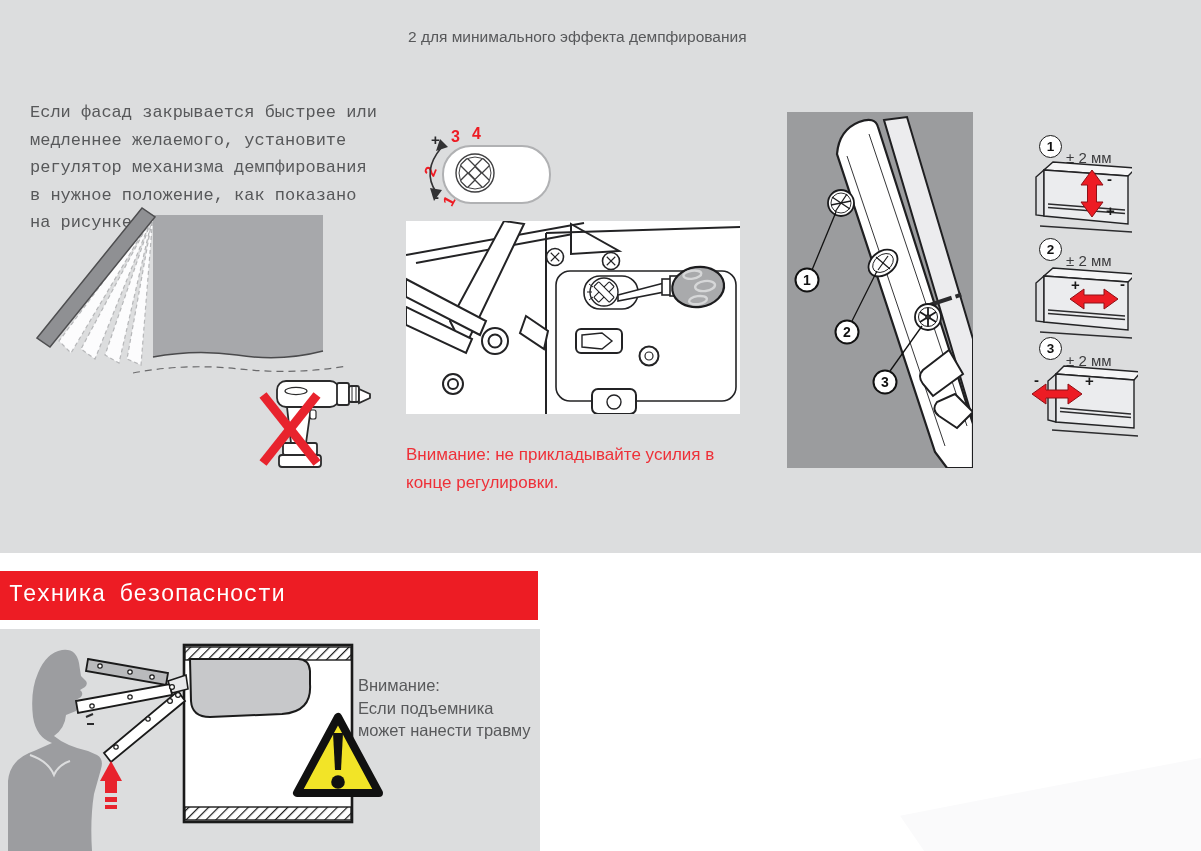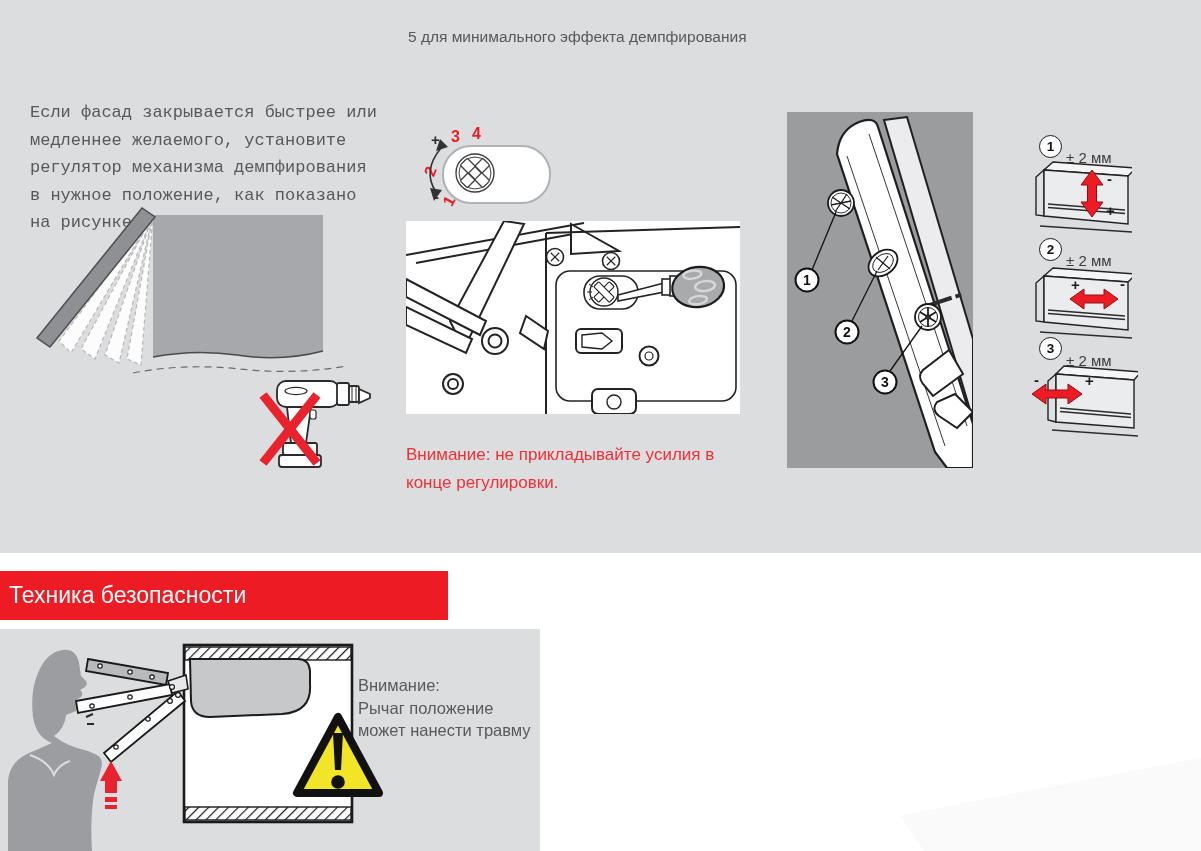--- a/index.html
+++ b/index.html
@@ -6,40 +6,40 @@
   #page{position:relative;width:1201px;height:851px;background:#fff;overflow:hidden;
         font-family:"Liberation Sans",sans-serif;color:#58595b;}
   .abs{position:absolute;}
   .bg-top{left:0;top:0;width:1201px;height:553px;background:#dcddde;}
   .bg-bottom{left:0;top:629px;width:540px;height:222px;background:#dcddde;}
   .watermark{left:900px;top:758px;width:301px;height:93px;background:#fafafb;
              clip-path:polygon(0 62%,48% 32%,100% 0,100% 100%,8% 100%);}
   .top-notes{left:408px;top:25px;font-size:15.5px;line-height:24.5px;color:#57585a;}
   .intro{left:30px;top:99px;width:354px;font-size:17px;line-height:27.5px;color:#57585a;font-family:Liberation Mono, monospace;}
   .warning-red{left:406px;top:441px;width:352px;font-size:17px;line-height:27.5px;color:#ee3038;}
-  .banner{left:0;top:571px;width:448px;height:49px;background:#ed1c24;}
+  .banner{left:0;top:571px;width:538px;height:49px;background:#ed1c24;font-family:Liberation Mono, monospace;}
   .banner span{display:block;padding-left:9px;line-height:49px;font-size:23px;color:#fff;font-weight:400;}
   .safety-text{left:358px;top:674px;font-size:16.5px;line-height:22.5px;color:#58595b;}
   .safety-text .t{}
   .callout-chip{width:21px;height:21px;border:1.6px solid #1a1a1a;border-radius:50%;background:#fff;
         display:flex;align-items:center;justify-content:center;font-size:13.5px;font-weight:bold;color:#111;}
   .adj-label{font-size:15px;color:#3c3c3e;margin-top:12px;}
   svg text{font-family:"Liberation Sans",sans-serif;}
 </style>
 </head>
 <body>
 
 <div id="page">
 
   <div class="abs bg-top"></div>
   <div class="abs bg-bottom"></div>
   <div class="abs watermark"></div>
 
   <div class="abs top-notes">
-    <div>5 для минимального эффекта демпфирования</div>
+    <div>2 для минимального эффекта демпфирования</div>
   </div>
 
   <div class="abs intro">Если фасад закрывается быстрее или медленнее желаемого, установите регулятор механизма демпфирования в нужное положение, как показано на рисунке</div>
 
   <svg class="abs" style="left:25px;top:205px" width="370" height="275" viewBox="0 0 370 275">
     <path d="M128,10 H298 V146 Q256,157 212,150 Q170,144 128,152 Z" fill="#a7a8ab"></path>
     <path d="M128,152 Q170,144 212,150 Q256,157 298,146" fill="none" stroke="#4a4a4c" stroke-width="1.4"></path>
     <path d="M108,168 Q160,158 215,164 Q268,170 322,161" fill="none" stroke="#6a6a6c" stroke-width="1.2" stroke-dasharray="7,5"></path>
     <g fill="#fcfcfd" stroke="#b6b7b9" stroke-width="1.2" stroke-dasharray="4,3">
       <polygon points="128,10 34,136 46,148"></polygon>
@@ -328,17 +328,17 @@
 
     <g>
       <path d="M338,88 L297,164 L379,164 Z" fill="#f2e427" stroke="#111" stroke-width="8" stroke-linejoin="round"></path>
       <polygon points="333,104 343,104 341,141 335,141" fill="#111"></polygon>
       <circle cx="338" cy="153" r="6.8" fill="#111"></circle>
     </g>
   </svg>
 
   <div class="abs safety-text">
     <div class="t">Внимание:</div>
-    <div>Рычаг положение</div>
+    <div>Если подъемника</div>
     <div>может нанести травму</div>
   </div>
 
 </div>
 
 </body></html>

